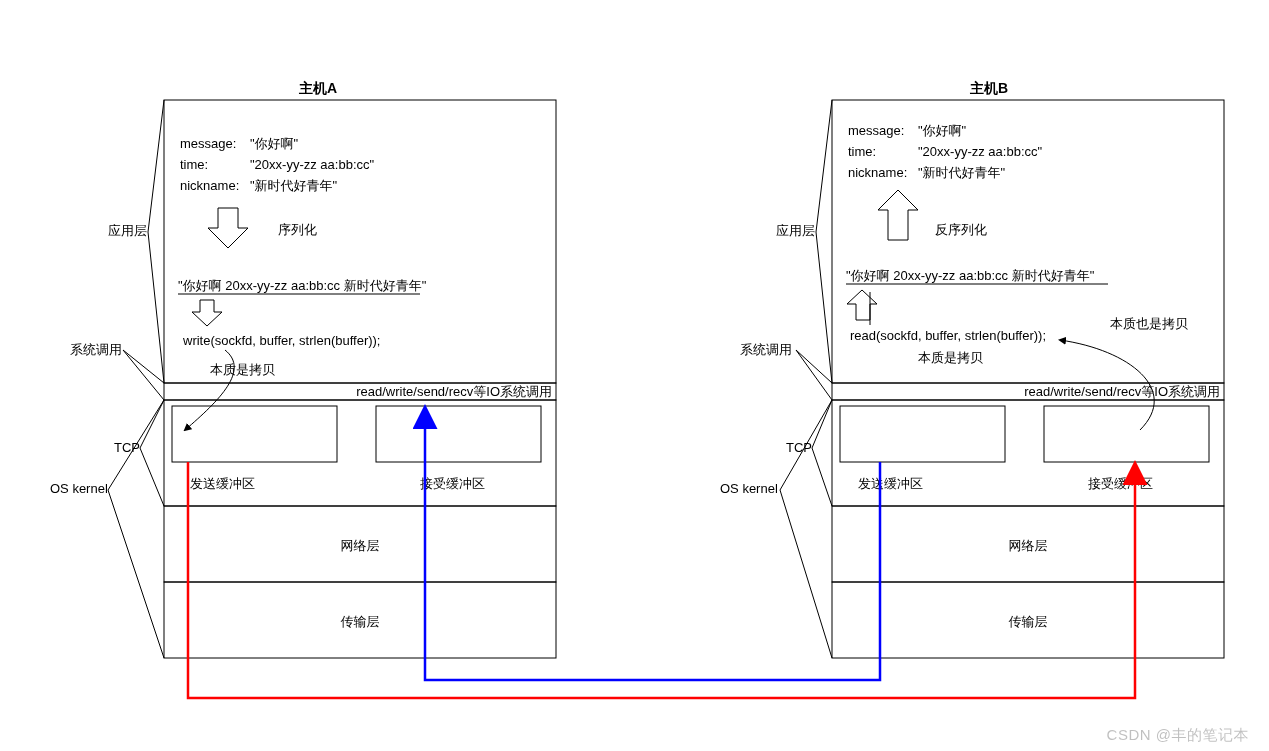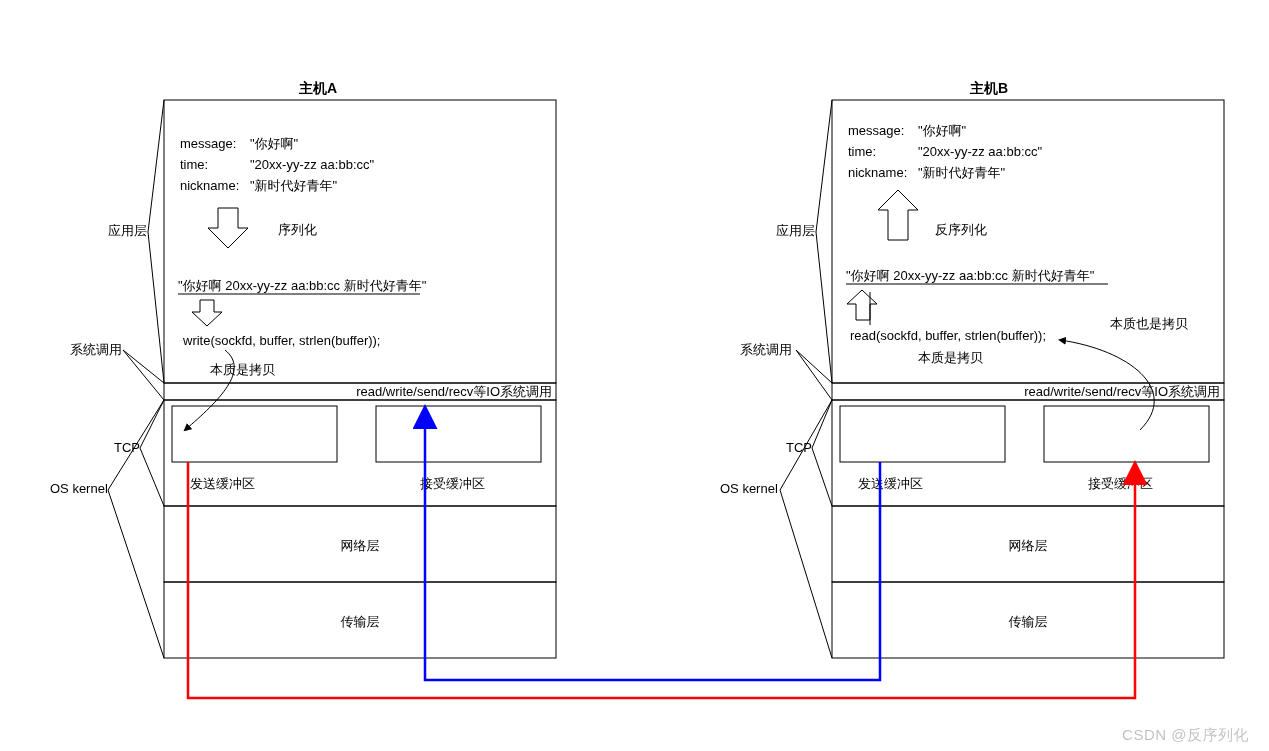--- a/index.html
+++ b/index.html
@@ -168,13 +168,13 @@
   <line x1="780" y1="490" x2="832" y2="400" stroke="#000"></line>
   <line x1="780" y1="490" x2="832" y2="658" stroke="#000"></line>
 
   <path d="M870,325 L870,292" fill="none" stroke="#000" stroke-width="1"></path>
 
   <path d="M188,462 L188,698 L1135,698 L1135,470" fill="none" stroke="red" stroke-width="2.5" marker-end="url(#redArrow)"></path>
 
   <path d="M880,462 L880,680 L425,680 L425,414" fill="none" stroke="blue" stroke-width="2.5" marker-end="url(#blueArrow)"></path>
 </svg>
 
-<div class="watermark">CSDN @反序列化</div>
+<div class="watermark">CSDN @丰的笔记本</div>
 
 </body></html>

